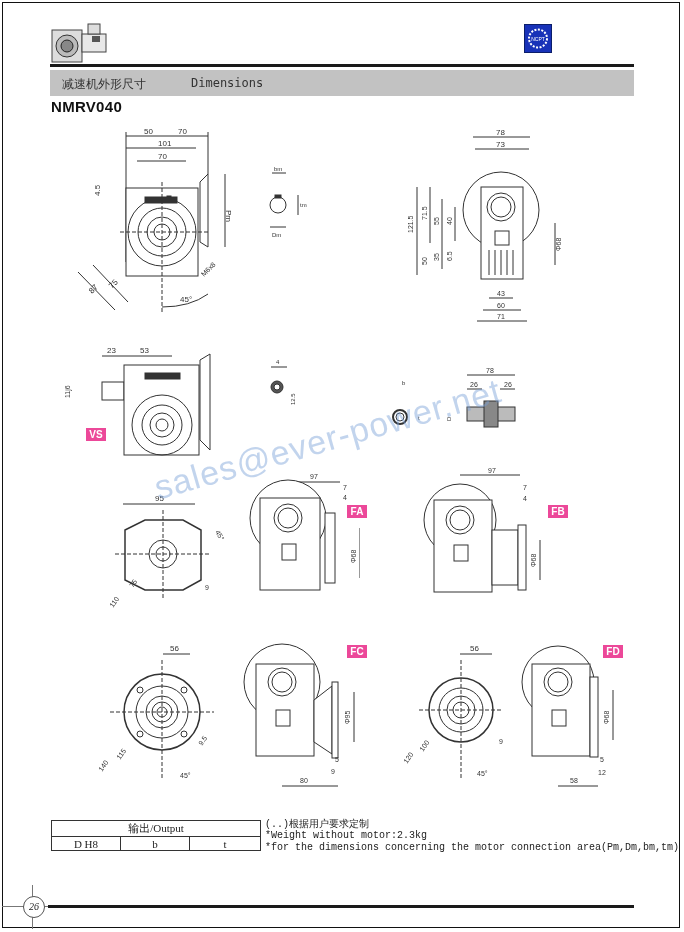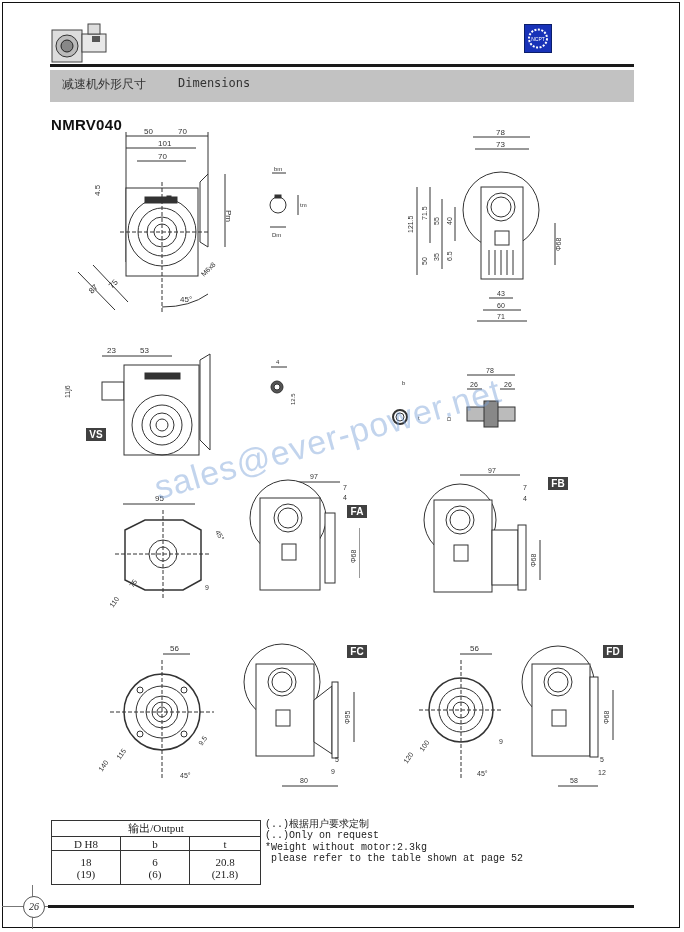--- a/index.html
+++ b/index.html
@@ -1,25 +1,25 @@
 <!DOCTYPE html>
 <html><head>
 <meta charset="utf-8">
 <style>
   html,body{margin:0;padding:0;background:#fff;}
   body{width:684px;height:932px;position:relative;overflow:hidden;font-family:"DejaVu Sans",sans-serif;color:#222;}
   .frame{position:absolute;left:2px;top:2px;width:678px;height:926px;border:1px solid #111;box-sizing:border-box;}
   .abs{position:absolute;}
   .hdr-rule{position:absolute;left:50px;top:64px;width:584px;height:3px;background:#1a1a1a;}
-  .title-band{position:absolute;left:50px;top:70px;width:584px;height:32px;background:#c2c2c2;}
+  .title-band{position:absolute;left:50px;top:70px;width:584px;height:26px;background:#c2c2c2;}
   .title-band span{position:absolute;top:6px;font-size:12px;color:#333;font-family:"DejaVu Sans Mono",monospace;}
-  .model{position:absolute;left:51px;top:116px;font-family:"Liberation Sans",sans-serif;font-weight:bold;font-size:15px;color:#111;letter-spacing:.3px;}
+  .model{position:absolute;left:51px;top:98px;font-family:"Liberation Sans",sans-serif;font-weight:bold;font-size:15px;color:#111;letter-spacing:.3px;}
   .logo-box{position:absolute;left:524px;top:24px;width:26px;height:27px;background:#1832b8;border:1px solid #0b1e6a;}
   svg text{font-family:"Liberation Sans",sans-serif;}
-  .tag{position:absolute;width:20px;height:13px;background:#404040;color:#fff;font-family:"Liberation Sans",sans-serif;font-weight:bold;font-size:10px;text-align:center;line-height:13px;}
+  .tag{position:absolute;width:20px;height:13px;background:#ec4899;color:#fff;font-family:"Liberation Sans",sans-serif;font-weight:bold;font-size:10px;text-align:center;line-height:13px;}
   .watermark{position:absolute;left:150px;top:470px;font-family:"Liberation Sans",sans-serif;font-size:34px;color:rgba(120,160,215,.45);transform:rotate(-16deg);transform-origin:left top;white-space:nowrap;letter-spacing:1px;}
   table.out{position:absolute;left:51px;top:820px;border-collapse:collapse;font-family:"Liberation Serif",serif;font-size:11px;color:#222;}
   table.out td,table.out th{border:1px solid #333;text-align:center;font-weight:normal;padding:0;font-family:Liberation Serif, serif;}
   .notes{position:absolute;left:265px;top:819px;font-family:"Liberation Mono",monospace;font-size:10px;line-height:11.4px;color:#222;white-space:pre;}
   .foot-rule{position:absolute;left:48px;top:905px;width:586px;height:3px;background:#1a1a1a;}
   .page-num{position:absolute;left:23px;top:896px;width:20px;height:20px;border:1.5px solid #555;border-radius:50%;font-family:"Liberation Serif",serif;font-size:10px;font-style:italic;text-align:center;line-height:20px;background:#fff;}
   .cross-h{position:absolute;left:2px;top:906px;width:46px;height:1px;background:#777;}
   .cross-v{position:absolute;left:32px;top:885px;width:1px;height:44px;background:#777;}
 </style>
 </head>
@@ -39,21 +39,21 @@
 <div class="logo-box">
   <svg width="26" height="27">
     <circle cx="13" cy="13.5" r="9" fill="none" stroke="#fff" stroke-width="2" stroke-dasharray="2 1.5"></circle>
     <text x="13" y="16" font-size="5" fill="#fff" text-anchor="middle">NCPT</text>
   </svg>
 </div>
 
 <div class="hdr-rule"></div>
 <div class="title-band">
   <span style="left:12px">减速机外形尺寸</span>
-  <span style="left:128px">Dimensions</span>
+  <span style="left:141px">Dimensions</span>
 </div>
 
 <div class="model">NMRV040</div>
 
 <svg class="abs" style="left:60px;top:122px" width="200" height="200" stroke="#333" fill="none" stroke-width="1">
   <line x1="66" y1="14" x2="148" y2="14"></line>
     <line x1="66" y1="26" x2="136" y2="26"></line>
     <line x1="77" y1="39" x2="126" y2="39"></line>
   <line x1="66" y1="10" x2="66" y2="140"></line>
     <line x1="148" y1="10" x2="148" y2="52"></line>
@@ -210,21 +210,21 @@
   <circle cx="40" cy="55" r="36" fill="#fff"></circle>
   <rect x="14" y="35" width="58" height="92" fill="#fff"></rect>
   <circle cx="40" cy="55" r="14"></circle>
     <circle cx="40" cy="55" r="10"></circle>
   <rect x="34" y="80" width="14" height="16"></rect>
   <rect x="72" y="65" width="26" height="55" fill="#fff"></rect>
   <rect x="98" y="60" width="8" height="65" fill="#fff"></rect>
   <line x1="120" y1="75" x2="120" y2="115"></line>
   <text x="116" y="102" font-size="7" fill="#333" stroke="none" transform="rotate(-90 116 102)">Φ68</text>
 </svg>
-<div class="tag" style="left:548px;top:477px">FB</div>
+<div class="tag" style="left:548px;top:505px">FB</div>
 
 <svg class="abs" style="left:80px;top:640px" width="150" height="150" stroke="#333" fill="none">
   <line x1="83" y1="14" x2="110" y2="14"></line>
   <text x="90" y="11" font-size="8" fill="#333" stroke="none">56</text>
   <circle cx="82" cy="72" r="38" stroke-width="1.5" fill="#fff"></circle>
   <circle cx="82" cy="72" r="26"></circle>
     <circle cx="82" cy="72" r="16"></circle>
     <circle cx="82" cy="72" r="10"></circle>
     <circle cx="82" cy="72" r="5"></circle>
   <circle cx="60" cy="50" r="3"></circle>
@@ -290,35 +290,21 @@
 <table class="out">
   <tbody>
       <tr style="height:15px">
     <td colspan="3" style="width:206px">输出/Output</td>
   </tr>
   <tr style="height:14px">
     <td style="width:68px">D H8</td>
     <td style="width:68px">b</td>
     <td style="width:70px">t</td>
   </tr>
-  <tr style="height:34px">
-    <td>
-          <div>18</div>
-          <div>(19)</div>
-        </td>
-    <td>
-          <div>6</div>
-          <div>(6)</div>
-        </td>
-    <td>
-          <div>20.8</div>
-          <div>(21.8)</div>
-        </td>
-  </tr>
 </tbody>
   </table>
 
-<div class="notes"><div>(..)根据用户要求定制</div><div>(..)Only on request</div><div>*Weight without motor:2.3kg</div><div> please refer to the table shown at page 52</div></div>
+<div class="notes"><div>(..)根据用户要求定制</div><div>*Weight without motor:2.3kg</div><div>*for the dimensions concerning the motor connection area(Pm,Dm,bm,tm)</div></div>
 
 <div class="cross-h"></div>
 <div class="cross-v"></div>
 <div class="foot-rule"></div>
 <div class="page-num">26</div>
 
 </body></html>

